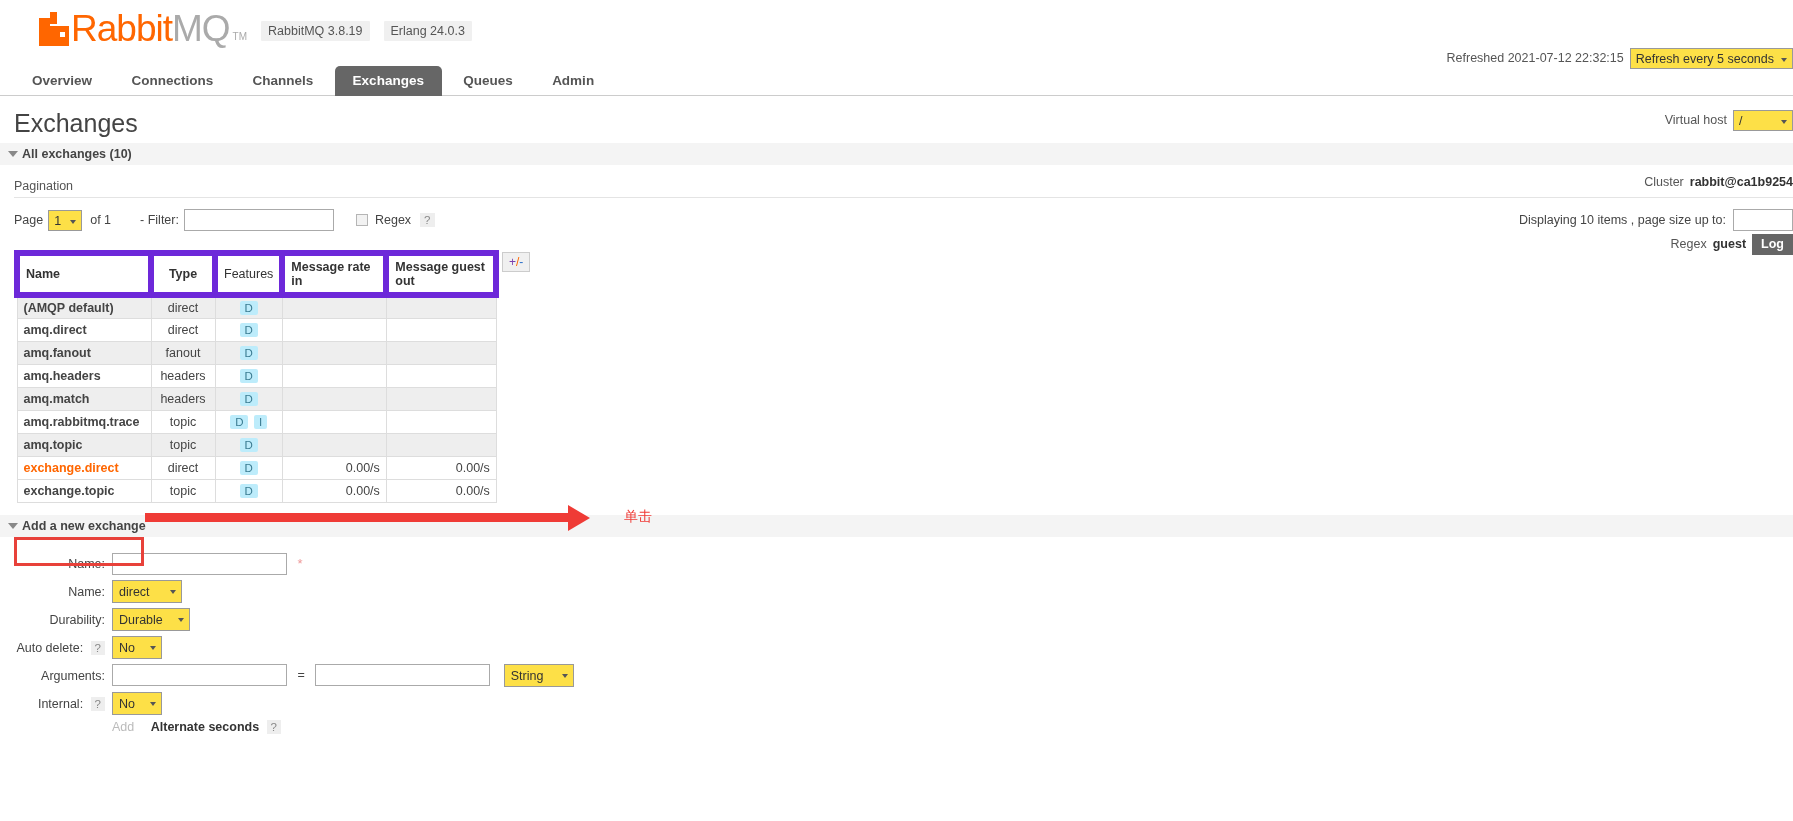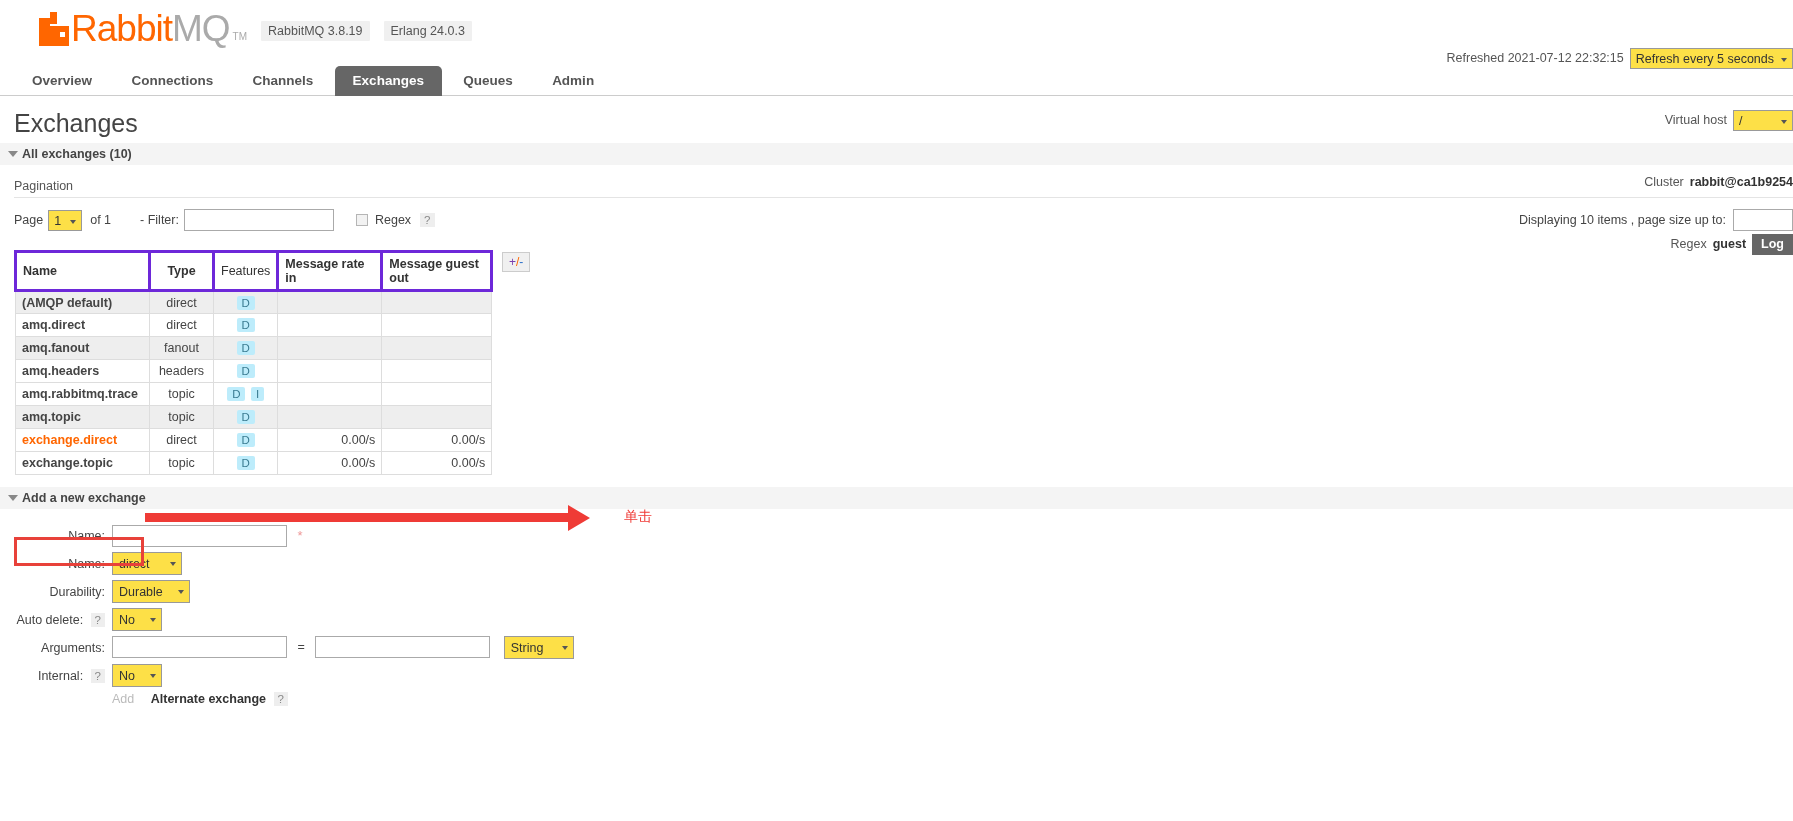--- a/index.html
+++ b/index.html
@@ -152,21 +152,21 @@
     display: flex; align-items: center; font-size: 12.5px; color: #444444;
     white-space: nowrap;
   }
 
   
   #ex-table {
     margin: 17px 0 0 14px; border-collapse: collapse;
     font-size: 12.5px; table-layout: fixed;
   }
   #ex-table th {
-    border: 3px solid #6d28d9; background: #ffffff;
+    border: 6px solid #6d28d9; background: #ffffff;
     font-weight: bold; text-align: left;
     padding: 4px 6px; color: #333333; height: 21px;
   }
   #ex-table th.feat { font-weight: normal; text-align: center; }
   #ex-table th.num { text-align: left; }
   #ex-table td {
     border: 1px solid #dddddd; padding: 3px 6px; height: 23px;
     color: #444444;
   }
   #ex-table tr.odd td { background: #eeeeee; }
@@ -333,20 +333,27 @@
             <td class="c-rate"></td>
             <td class="c-rate"></td>
           </tr>
           <tr class="even">
             <td class="c-name">amq.headers</td>
             <td class="c-type">headers</td>
             <td class="c-feat"><span class="feat-badge">D</span></td>
             <td class="c-rate"></td>
             <td class="c-rate"></td>
           </tr>
+          <tr class="odd">
+            <td class="c-name">amq.match</td>
+            <td class="c-type">headers</td>
+            <td class="c-feat"><span class="feat-badge">D</span></td>
+            <td class="c-rate"></td>
+            <td class="c-rate"></td>
+          </tr>
           <tr class="even">
             <td class="c-name">amq.rabbitmq.trace</td>
             <td class="c-type">topic</td>
             <td class="c-feat">
               <span class="feat-badge">D</span>
               <span class="feat-badge">I</span>
             </td>
             <td class="c-rate"></td>
             <td class="c-rate"></td>
           </tr>
@@ -428,21 +435,21 @@
             <span class="qmark">?</span>
           </td>
           <td>
             <span class="sel-box" style="display:inline-block;width:50px;padding:3px 18px 3px 6px;height:23px">No</span>
           </td>
         </tr>
         <tr>
           <td class="lab"></td>
           <td>
             <a class="add-link" href="#">Add</a>
-            <span class="alt-exchange">Alternate exchange</span>
+            <span class="alt-exchange">Alternate seconds</span>
             <span class="qmark">?</span>
           </td>
         </tr>
       </tbody>
         </table>
     </div>
   </div>
 
   <div id="hl-box" style="left:14px;top:537px;width:130px;height:29px"></div>
   <div id="arrow-line" style="left:145px;top:513px;width:425px"></div>

